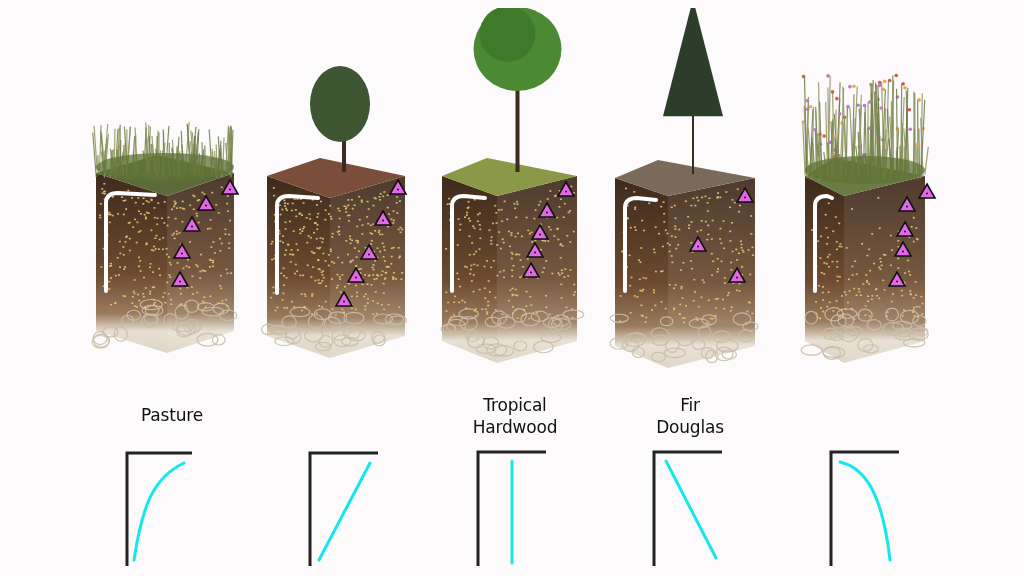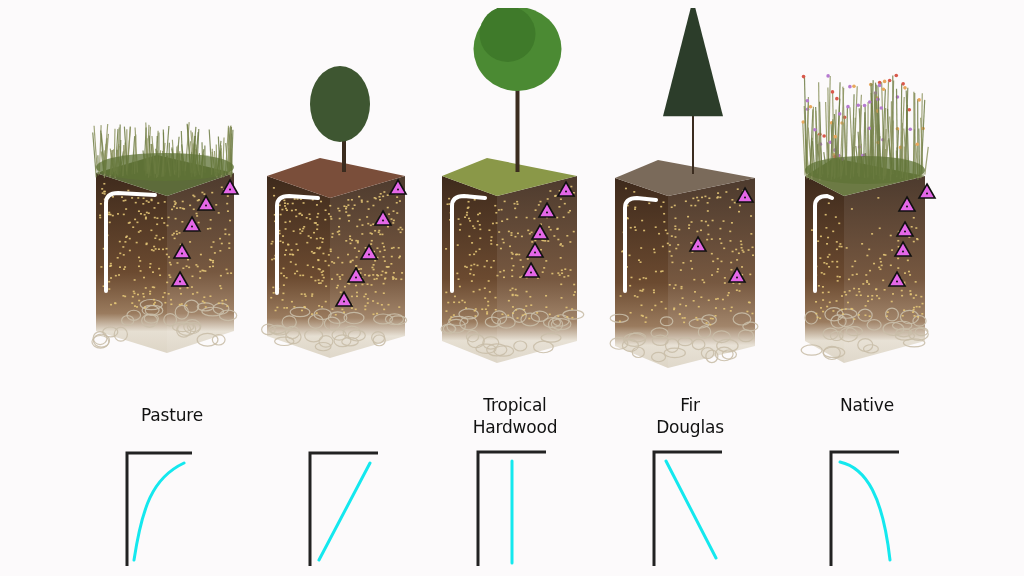--- a/index.html
+++ b/index.html
@@ -1802,19 +1802,18 @@
       <polygon points="130,189 138,203 122,203" fill="#e467e8" stroke="#111111" stroke-width="1.6"></polygon>
       <circle cx="130" cy="198.5" r="1" fill="#111"></circle>
       <polygon points="128,214 136,228 120,228" fill="#e467e8" stroke="#111111" stroke-width="1.6"></polygon>
       <circle cx="128" cy="223.5" r="1" fill="#111"></circle>
       <polygon points="126,234 134,248 118,248" fill="#e467e8" stroke="#111111" stroke-width="1.6"></polygon>
       <circle cx="126" cy="243.5" r="1" fill="#111"></circle>
       <polygon points="120,264 128,278 112,278" fill="#e467e8" stroke="#111111" stroke-width="1.6"></polygon>
       <circle cx="120" cy="273.5" r="1" fill="#111"></circle>
     </svg>
   <div class="label" style="top:386px;">
-    <span>Native</span>
   </div>
   <svg class="graph" width="180" height="576" viewBox="0 0 180 576">
     <path d="M54,558 L54,444 L122,444" fill="none" stroke="#222" stroke-width="3"></path>
     <path d="M63,454 C90,460 106,490 113,552" fill="none" stroke="#14e8ee" stroke-width="3" stroke-linecap="round"></path>
   </svg>
 </div>
 
 </body></html>

